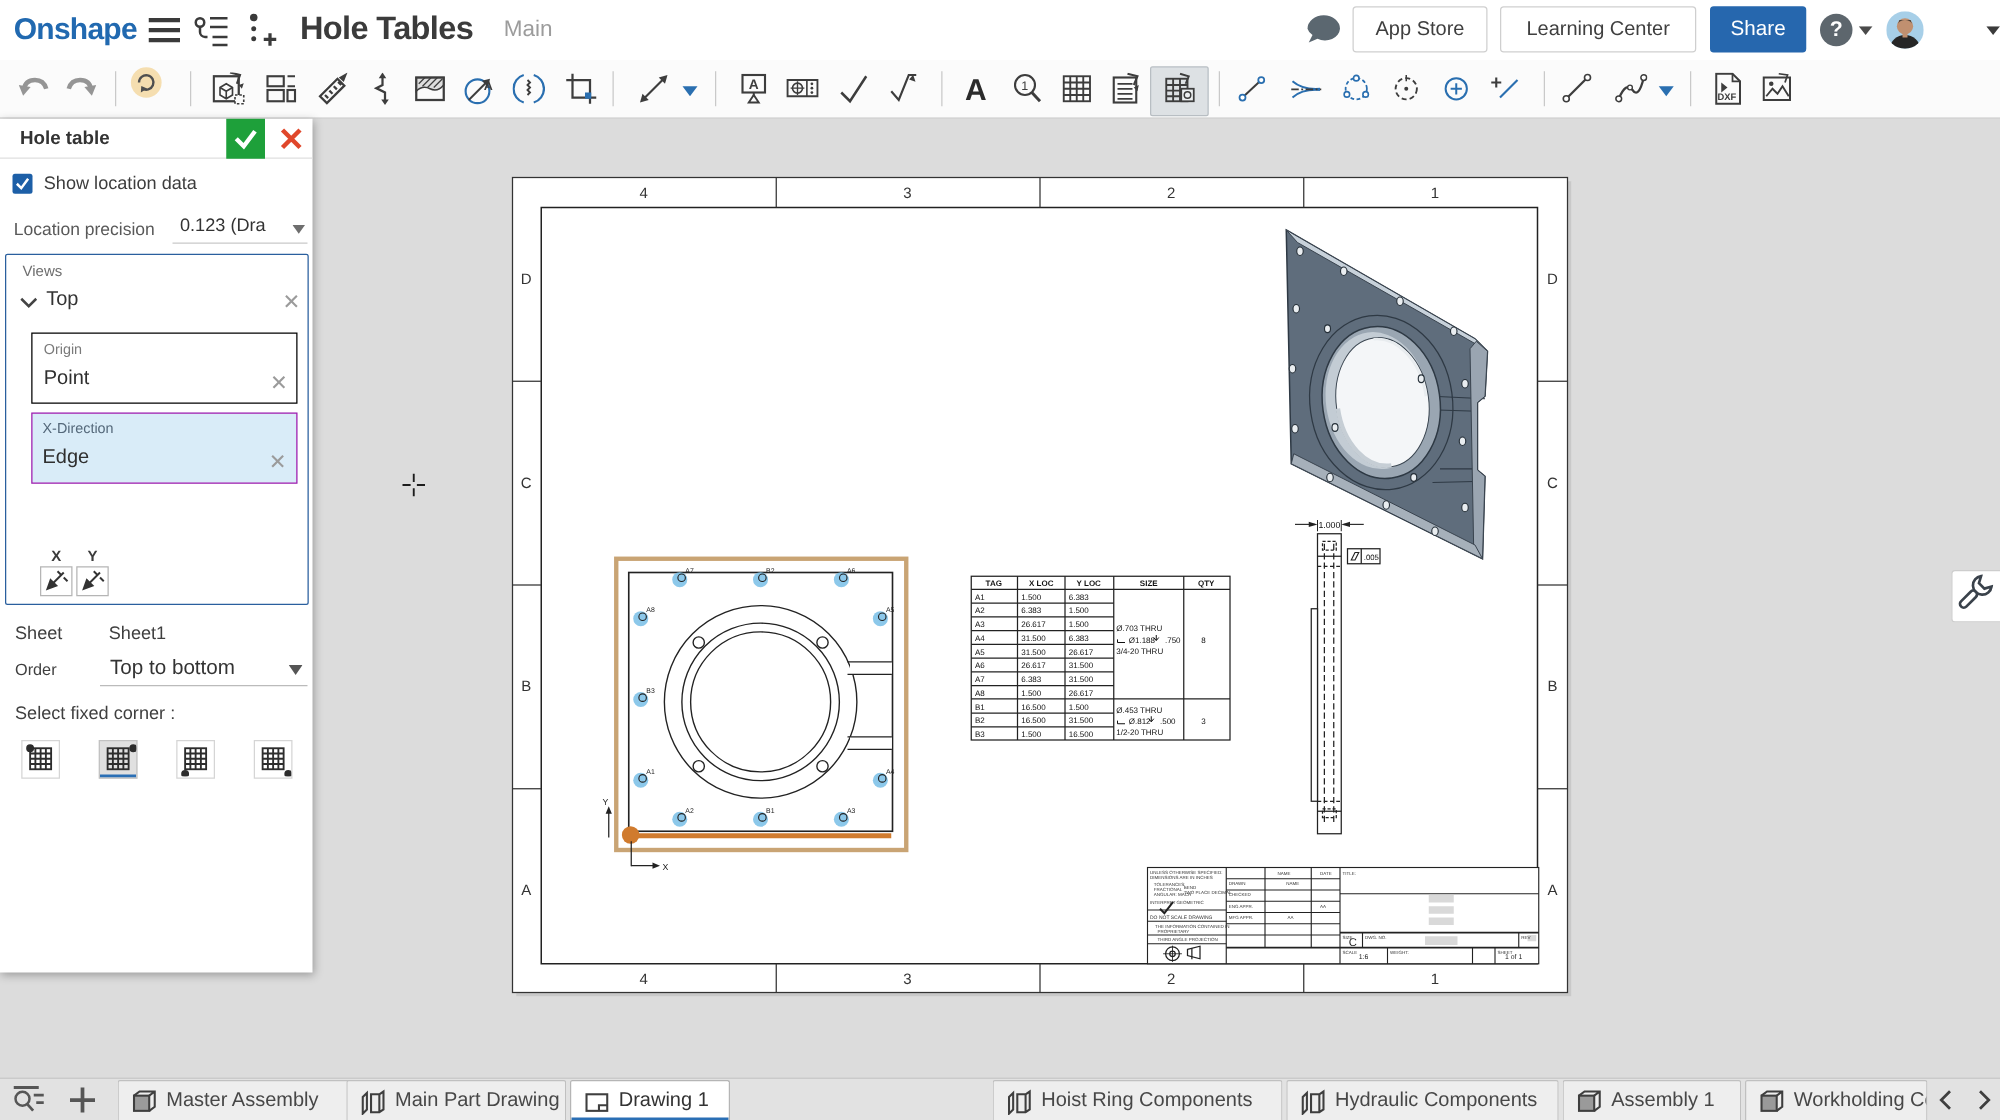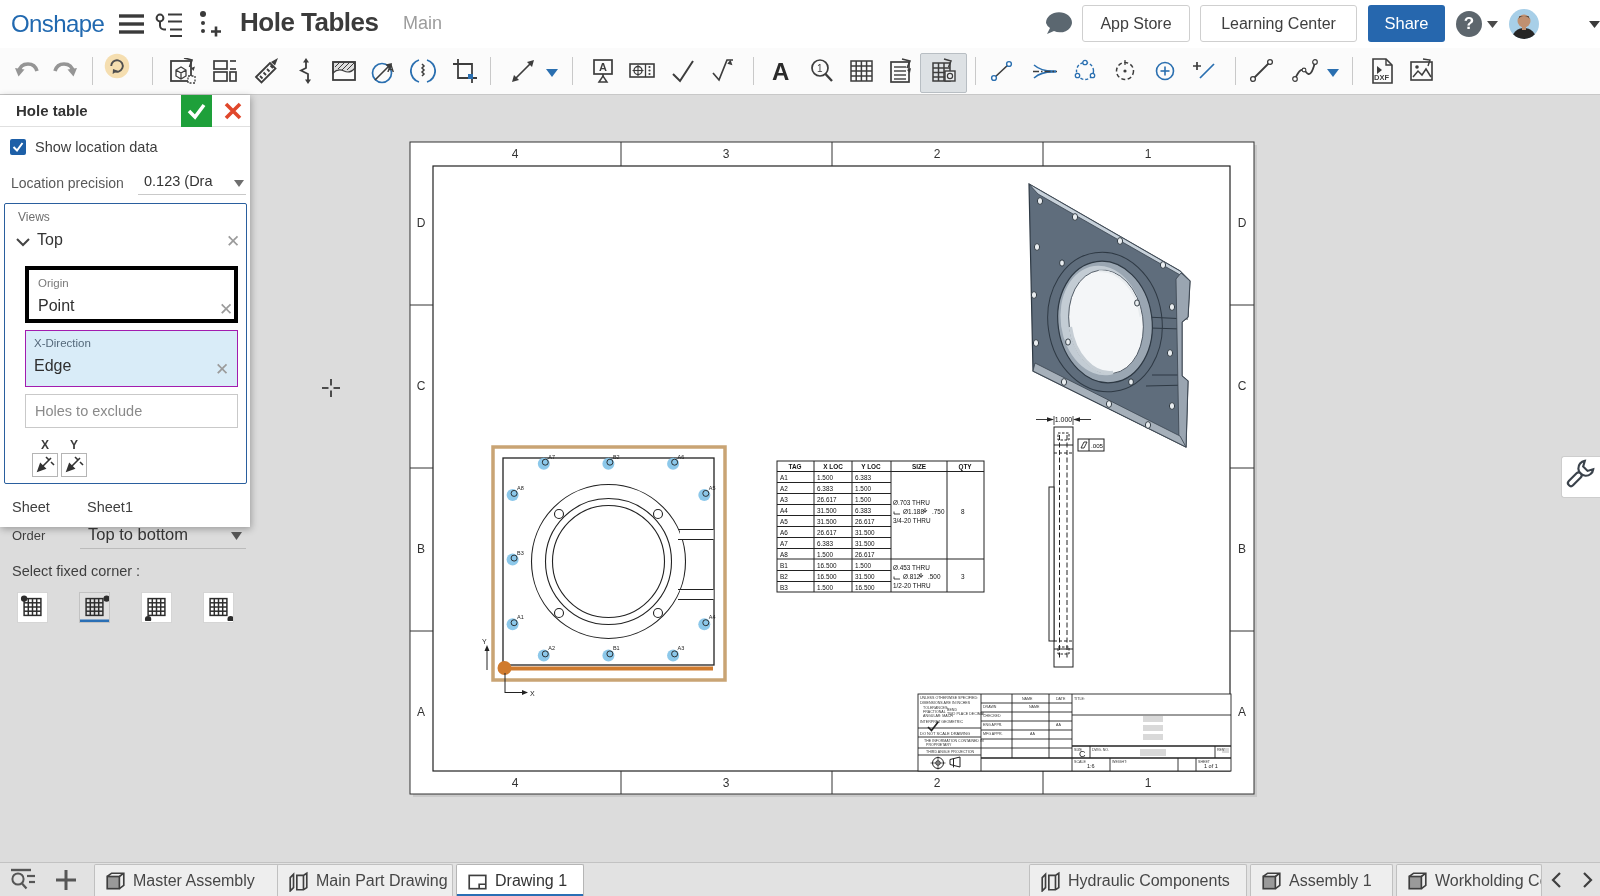--- a/index.html
+++ b/index.html
@@ -7,21 +7,21 @@
 .abs{position:absolute}
 .topbar{position:absolute;left:0;top:0;width:1600px;height:48px;background:#fff}
 .toolbar{position:absolute;left:0;top:48px;width:1600px;height:47px;background:#fbfbfb;border-bottom:1px solid #c8c8c8}
 .tdiv{position:absolute;top:9px;width:1px;height:28px;background:#c9c9c9}
 .ti{position:absolute;top:58px;width:26px;height:26px}
 .canvas{position:absolute;left:0;top:95px;width:1600px;height:767px;background:#dcdcdc}
 .tabbar{position:absolute;left:0;top:862px;width:1600px;height:34px;background:#e2e2e2;border-top:1px solid #c2c2c2}
 .tab{position:absolute;top:1px;height:33px;background:#eeeeee;border:1px solid #c0c0c0;border-bottom:none;border-radius:2px 2px 0 0;font-size:16px;color:#474747;display:flex;align-items:center;padding-left:10px;white-space:nowrap;overflow:hidden}
 .tab svg{margin-right:7px;flex:none}
 .tab.active{background:#fff;border-color:#b5b5b5;box-shadow:inset 0 -3px 0 #2a6fb5;color:#333}
-.panel{position:absolute;left:0;top:0;width:250px;height:432px;background:#fff;box-shadow:1px 2px 7px rgba(0,0,0,.3);z-index:5}
+.panel{position:absolute;left:0;top:0;width:250px;height:683px;background:#fff;box-shadow:1px 2px 7px rgba(0,0,0,.3);z-index:5}
 .x{color:#9b9b9b;font-size:17px;line-height:1}
 .flabel{font-size:11.5px;color:#7a7a7a}
 </style>
 </head>
 <body>
 
 <div class="canvas">
 <svg width="1600" height="767" style="position:absolute;left:0;top:0">
 
   <rect x="413" y="50" width="844" height="652" fill="#c9c9c9"></rect>
@@ -407,32 +407,29 @@
         </svg>
   </div>
 
   <div class="abs" style="left:4px;top:108px;width:243px;height:281px;border:1px solid #2a5f9e;border-radius:2px">
     <div class="abs" style="left:13px;top:6px;font-size:12px;color:#6e6e6e">Views</div>
     <svg class="abs" style="left:10px;top:33px" width="16" height="12">
           <path d="M2 2 l6 6 6-6" stroke="#444" stroke-width="2" fill="none"></path>
         </svg>
     <div class="abs" style="left:32px;top:27px;font-size:16px;color:#333">Top</div>
     <div class="abs x" style="left:221px;top:29px">✕</div>
-    <div class="abs" style="left:20px;top:62px;width:213px;height:57px;border:4px solid #000000">
+    <div class="abs" style="left:20px;top:62px;width:213px;height:57px;border:1px solid #000000">
       <div class="abs flabel" style="left:9px;top:7px">Origin</div>
       <div class="abs" style="left:9px;top:27px;font-size:16px;color:#2f2f2f">Point</div>
       <div class="abs x" style="left:190px;top:31px">✕</div>
     </div>
     <div class="abs" style="left:20px;top:126px;width:213px;height:57px;background:#d9ecf8;border:1px solid #a21caf">
       <div class="abs" style="left:8px;top:6px;font-size:11.5px;color:#54687a">X-Direction</div>
       <div class="abs" style="left:8px;top:26px;font-size:16px;color:#2f2f2f">Edge</div>
       <div class="abs x" style="left:189px;top:30px">✕</div>
-    </div>
-    <div class="abs" style="left:20px;top:190px;width:213px;height:34px;border:1px solid #c9c9c9">
-      <div class="abs" style="left:9px;top:8px;font-size:14.5px;color:#8a8a8a">Holes to exclude</div>
     </div>
     <div class="abs" style="left:36px;top:234px;font-size:12px;font-weight:bold;color:#3b3b3b">X</div>
     <div class="abs" style="left:65px;top:234px;font-size:12px;font-weight:bold;color:#3b3b3b">Y</div>
     <div class="abs" style="left:27px;top:249px;width:26px;height:24px;border:1px solid #b5b5b5">
       <svg width="24" height="22">
             <g stroke="#333" stroke-width="1.6" fill="none">
               <line x1="18" y1="4" x2="7" y2="15"></line>
               <path d="M5 17 l2.5 -7 4.5 4.5 z" fill="#333"></path>
               <line x1="13" y1="3" x2="16" y2="6"></line>
               <line x1="18" y1="8" x2="21" y2="11"></line>
@@ -525,21 +522,21 @@
     <line x1="10" y1="1" x2="10" y2="7.5"></line>
         <line x1="10" y1="12.5" x2="10" y2="19"></line>
     <line x1="1" y1="10" x2="7.5" y2="10"></line>
         <line x1="12.5" y1="10" x2="19" y2="10"></line>
   </g>
 </svg>
 
 </div>
 
 <div class="topbar">
-  <div class="abs" style="left:11px;top:10px;font-size:24px;font-weight:normal;color:#2169b0;letter-spacing:-0.6px">Onshape</div>
+  <div class="abs" style="left:11px;top:10px;font-size:24px;font-weight:bold;color:#2169b0;letter-spacing:-0.6px">Onshape</div>
   <svg class="abs" style="left:118px;top:13px" width="27" height="22">
       <g stroke="#3a3a3a" stroke-width="3.4">
         <line x1="1" y1="3" x2="26" y2="3"></line>
         <line x1="1" y1="11" x2="26" y2="11"></line>
         <line x1="1" y1="19" x2="26" y2="19"></line>
       </g>
     </svg>
   <svg class="abs" style="left:155px;top:11px" width="30" height="27">
     <g stroke="#3a3a3a" stroke-width="2" fill="none">
       <circle cx="5" cy="7" r="3.4"></circle>
@@ -848,20 +845,29 @@
     </div>
     <div class="tab active" style="left:456px;width:128px">
       <svg width="21" height="21" viewBox="0 0 19 19">
         <g stroke="#3f3f3f" stroke-width="1.5" fill="none">
           <rect x="2" y="4" width="15" height="12"></rect>
           <path d="M11 16 v-4 h6"></path>
         </g>
       </svg>
       <span>Drawing 1</span>
     </div>
+    <div class="tab" style="left:794px;width:232px">
+      <svg width="21" height="21" viewBox="0 0 19 19">
+        <g stroke="#3f3f3f" stroke-width="1.5" fill="none">
+          <path d="M2 6 l3 -3 v12 l-3 3 z"></path>
+          <path d="M8 4 h6 l3 -2 v13 l-3 2 h-6 z M14 4 l3 -2 M14 4 v13"></path>
+        </g>
+      </svg>
+      <span>Hoist Ring Components</span>
+    </div>
     <div class="tab" style="left:1029px;width:218px">
       <svg width="21" height="21" viewBox="0 0 19 19">
         <g stroke="#3f3f3f" stroke-width="1.5" fill="none">
           <path d="M2 6 l3 -3 v12 l-3 3 z"></path>
           <path d="M8 4 h6 l3 -2 v13 l-3 2 h-6 z M14 4 l3 -2 M14 4 v13"></path>
         </g>
       </svg>
       <span>Hydraulic Components</span>
     </div>
     <div class="tab" style="left:1250px;width:143px">

